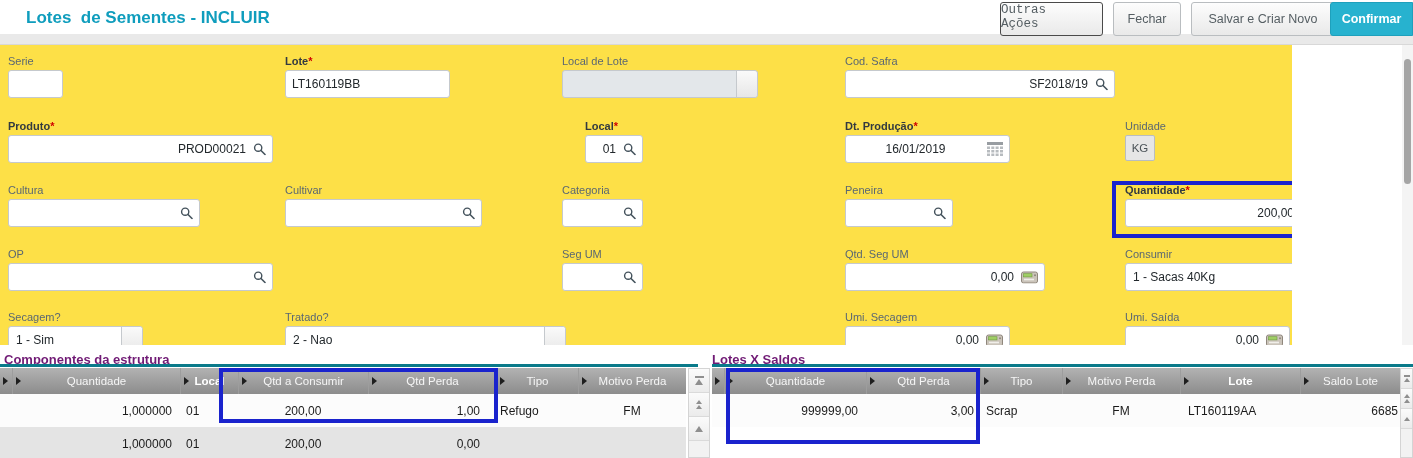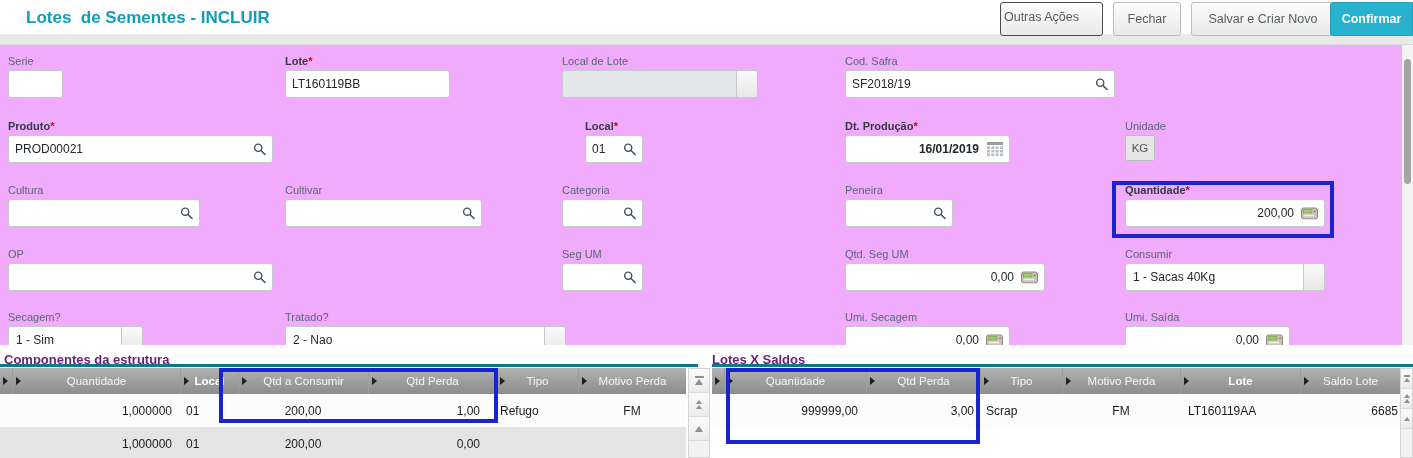--- a/index.html
+++ b/index.html
@@ -14,31 +14,31 @@
          background:linear-gradient(#fdfdfd,#e9e9e9); font-size:12.5px; color:#555e63;
          display:flex; align-items:center; justify-content:center; cursor:pointer; }
   .btn-outras { left:1000px; width:103px; border:1px solid #4a4a4a; }
   .btn-outras .corner-arrow { position:absolute; right:7px; bottom:5px; }
   .btn-fechar { left:1113px; width:68px; }
   .btn-salvar { left:1191px; width:144px; }
   .btn-confirmar { left:1330px; width:83px; background:#27b2cf; border:1px solid #1ea0bc; color:#fff; font-weight:bold; border-radius:3px 0 0 3px; }
   .tri-down { width:0; height:0; border-left:4px solid transparent; border-right:4px solid transparent; border-top:5px solid #6e7option; border-top-color:#6e777d; }
 
   
-  .formarea { position:absolute; left:0; top:45px; width:1413px; height:300px; background:#f0abfc; overflow:hidden; }
+  .formarea { position:absolute; left:0; top:45px; width:1292px; height:300px; background:#fde047; overflow:hidden; }
   .field { position:absolute; }
   .flabel { font-size:11px; color:#5a6772; margin-bottom:3px; white-space:nowrap; }
   .flabel.req { font-weight:bold; color:#333a40; }
   .star { color:#d00000; font-weight:bold; }
   .fbox { position:relative; height:28px; border:1px solid #c5c9cd; border-radius:3px; background:#fff; }
   .fbox .fin { position:absolute; left:0; top:0; width:100%; height:100%; border:0; outline:0; background:transparent;
                font-family:"Liberation Sans",sans-serif; font-size:12px; color:#22282c; padding:0 6px; }
-  .fbox.has-icon .fin { padding-right:26px; }
+  .fbox.has-icon .fin { padding-right:26px;text-align:right; }
   .fbox.money .fin { text-align:right; padding-right:30px; }
-  .fbox.datebox .fin { text-align:right; padding-right:30px;font-weight:bold; }
+  .fbox.datebox .fin { text-align:center; padding-right:30px; }
   .r-icon { position:absolute; right:6px; top:50%; transform:translateY(-50%); line-height:0; cursor:pointer; }
   .fbox.selectbox { background:#fff; }
   .fbox.selectbox.disabled { background:#e3e7ea; }
   .selval { position:absolute; left:0; top:0; right:21px; height:100%; display:flex; align-items:center; padding-left:7px;
             font-size:12px; color:#22282c; overflow:hidden; white-space:nowrap; }
   .arrowbtn { position:absolute; right:0; top:0; bottom:0; width:21px; border-left:1px solid #c5c9cd;
               background:linear-gradient(#fafafa,#e7e7e7); display:flex; align-items:center; justify-content:center;
               border-radius:0 3px 3px 0; cursor:pointer; }
   .ro-box { height:26px; border:1px solid #b9bdc0; border-radius:2px; background:#e6e6e6; display:flex; align-items:center;
             justify-content:center; font-size:11.5px; color:#4a5257; }
@@ -78,21 +78,21 @@
 <body>
 
 <div id="app">
 
   <div class="titlebar">
     <div class="page-title">Lotes  de Sementes - INCLUIR</div>
   </div>
   <div class="grayband"></div>
 
   <div class="btn btn-outras">
-    <span style="margin-right:20px;margin-bottom:4px;">Outras Ações</span>
+    <span style="margin-right:20px;margin-bottom:4px;font-family:Liberation Mono, monospace;">Outras Ações</span>
     <span class="corner-arrow"><span class="tri-down"></span></span>
   </div>
   <div class="btn btn-fechar">
     <span>Fechar</span>
   </div>
   <div class="btn btn-salvar">
     <span>Salvar e Criar Novo</span>
   </div>
   <div class="btn btn-confirmar">
     <span>Confirmar</span>

